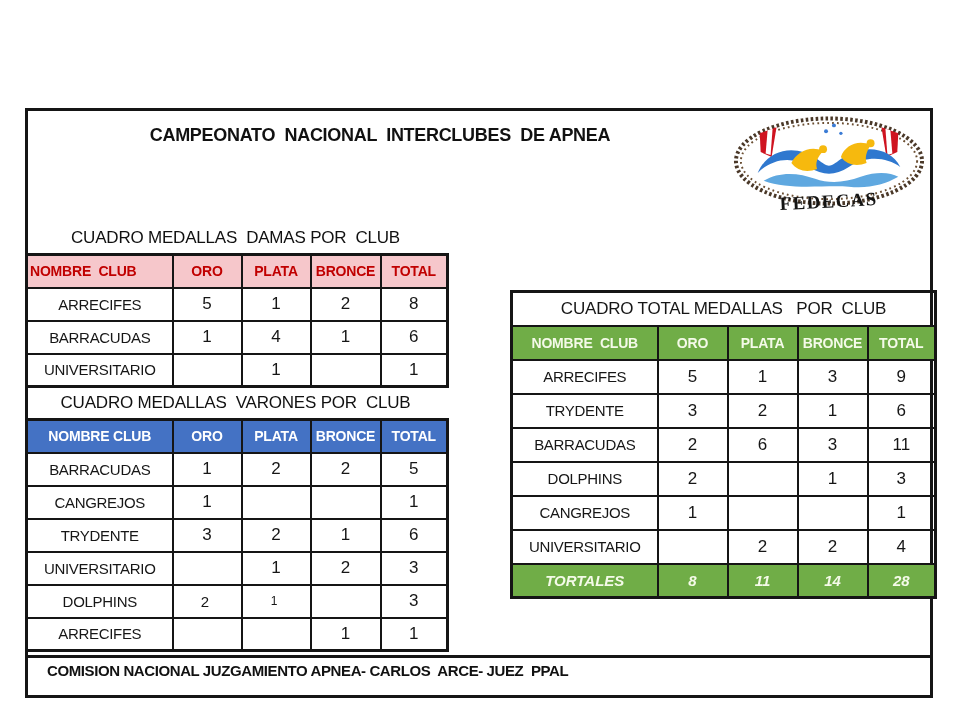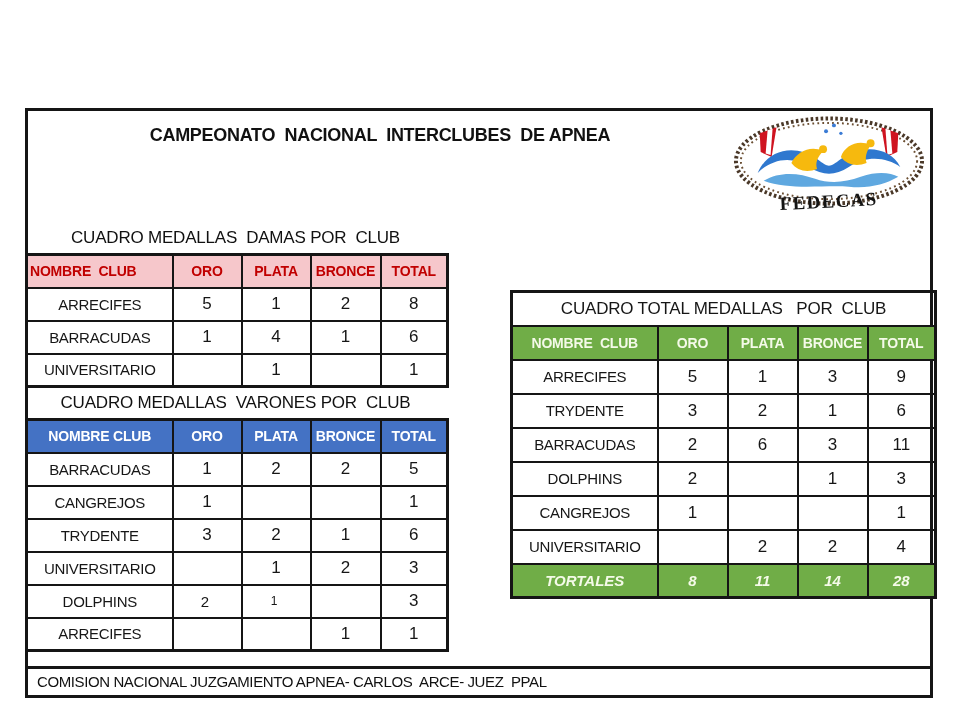--- a/index.html
+++ b/index.html
@@ -56,24 +56,24 @@
   td.num{font-size:17px;}
   td.num-right{text-align:right;padding-right:4px;font-size:15px;}
   td.num-small{font-size:12px;}
   
   tr.title-row td{font-size:17px;letter-spacing:-0.2px;height:32px;}
   
   tr.totals td{background:var(--total-header-bg);color:var(--total-header-text);
     font-weight:bold;font-size:15px;font-style:italic;}
   
   .sheet-footer{
-    position:absolute;left:0;right:0;bottom:0;height:29px;
+    position:absolute;left:0;right:0;bottom:0;height:40px;
     border-top:3px solid var(--border);
-    font-weight:normal;font-size:15px;letter-spacing:-0.4px;line-height:26px;
-    padding-left:9px;white-space:pre;color:#111;
+    font-weight:bold;font-size:15px;letter-spacing:-0.4px;line-height:26px;
+    padding-left:19px;white-space:pre;color:#111;
   }
 </style>
 </head>
 <body>
 
 <div class="page">
   <div class="sheet">
 
     <div class="doc-header">
       <div class="line">CAMPEONATO  NACIONAL  INTERCLUBES  DE APNEA</div>

